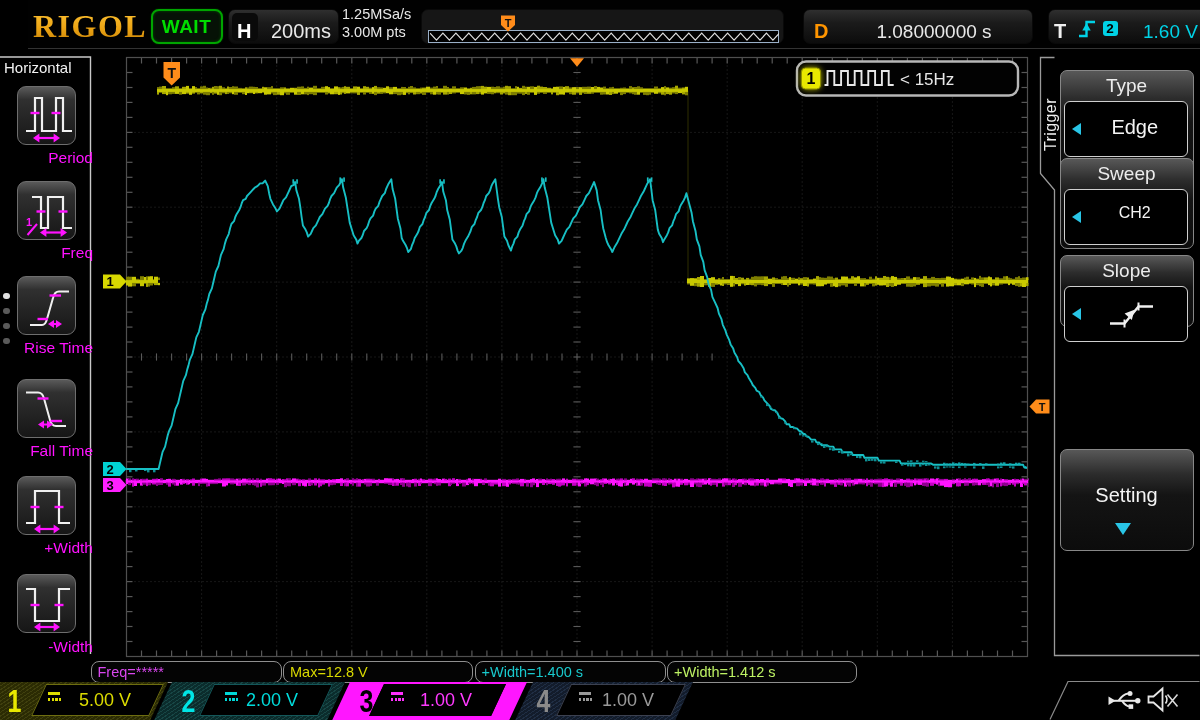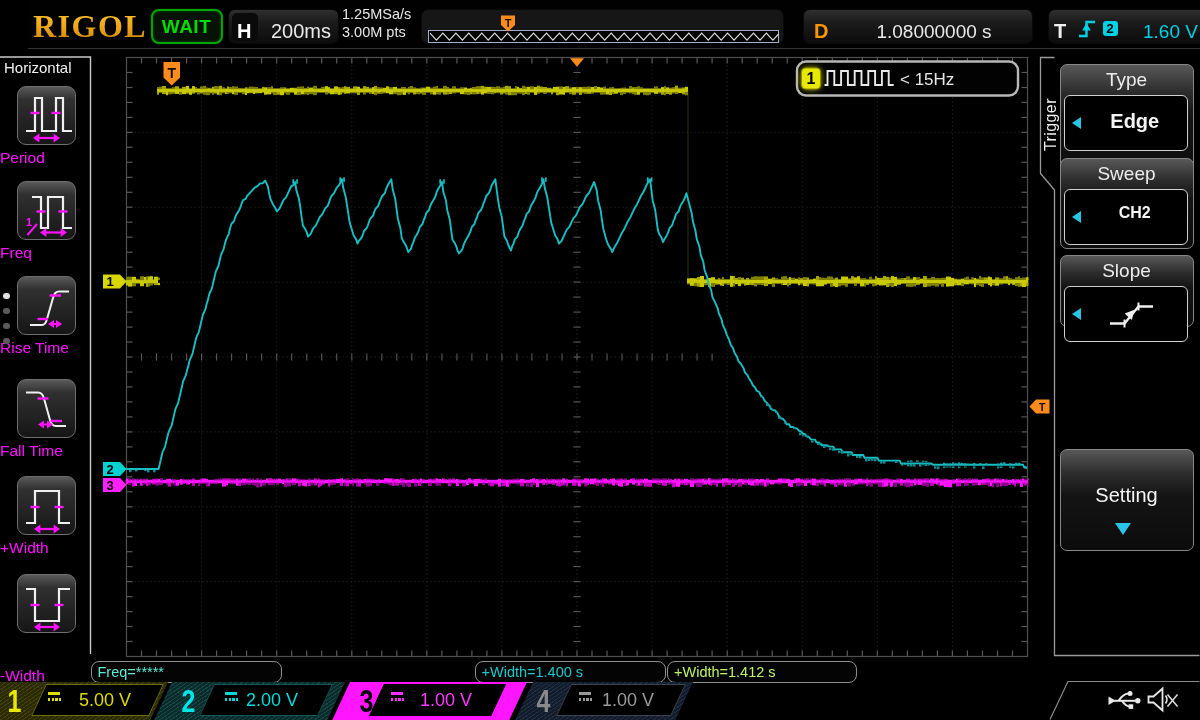--- a/index.html
+++ b/index.html
@@ -20,29 +20,29 @@
         letter-spacing:0.5px; }
 .tbox { position:absolute; top:8.5px; height:35px; border-radius:7px;
         background:linear-gradient(180deg,#2f2f2f 0,#1b1b1b 38%,#0c0c0c 100%);
         border:1px solid #090909; }
 
 
 .lbl-horiz { position:absolute; left:4px; top:59px; font-size:15px; color:#f2f2f2; }
 .mbtn { position:absolute; left:17px; width:59px; height:59px; border-radius:9px;
         background:linear-gradient(180deg,#5a5a5a 0,#303030 22%,#161616 100%);
         border:1.5px solid #6e6e6e; }
-.mlab { position:absolute; left:0; width:93px; text-align:left; font-size:15.5px; color:#ff12ff; }
+.mlab { position:absolute; left:0; width:93px; text-align:right; font-size:15.5px; color:#ff12ff; }
 
 
 .rgrp { position:absolute; left:1059.5px; width:134px; border-radius:7px;
         background:linear-gradient(180deg,#585858 0,#2c2c2c 24%,#141414 45%,#0c0c0c 100%);
         border:1.2px solid #878787; }
 .rhead { text-align:center; font-size:19px; color:#ececec; padding-top:3.5px; height:28px; }
 .rbtn { position:absolute; left:3px; top:29.5px; width:124.5px; height:56px; background:#000;
-        border:1.4px solid #cfcfcf; border-radius:6px;font-weight:bold; }
+        border:1.4px solid #cfcfcf; border-radius:6px; }
 .tri { position:absolute; left:7px; top:21px; width:0; height:0;
        border-top:6.5px solid transparent; border-bottom:6.5px solid transparent;
        border-right:9px solid #29c5e6; }
 .rtxt { position:absolute; left:18px; right:0; top:14px; text-align:center; color:#f4f4f4; }
 .trigtab { position:absolute; left:1040px; top:88px; width:17px; height:62px;
            color:#f0f0f0; font-size:16px; letter-spacing:0.4px;
            transform:rotate(-90deg); transform-origin:0 0;
            translate: 1.5px 63px;
            writing-mode:horizontal-tb; white-space:nowrap; }
 .setting { }
@@ -1658,27 +1658,27 @@
       </svg></div>
     <div class="mlab" style="top:538.5px">+Width</div>
     <div class="mbtn" style="top:574px"><svg width="59" height="59" viewBox="0 0 59 59">
         <path d="M8,14 H17 V46 H41 V14 H52" fill="none" stroke="#f0f0f0" stroke-width="2.2"></path>
         <line x1="12.5" y1="30" x2="21.5" y2="30" stroke="#ff12ff" stroke-width="2.4"></line>
         <line x1="36.5" y1="30" x2="45.5" y2="30" stroke="#ff12ff" stroke-width="2.4"></line>
         <line x1="18" y1="52" x2="40" y2="52" stroke="#ff12ff" stroke-width="2.2"></line>
         <path d="M16,52 l6.4,-4.4 v8.8 Z" fill="#ff12ff"></path>
         <path d="M42,52 l-6.4,-4.4 v8.8 Z" fill="#ff12ff"></path>
       </svg></div>
-    <div class="mlab" style="top:667px">-Width</div>
+    <div class="mlab" style="top:638px">-Width</div>
     <div style="position:absolute;left:3px;top:292.5px;width:6.5px;height:6.5px;border-radius:50%;background:#e0e0e0"></div>
     <div style="position:absolute;left:3px;top:307.5px;width:6.5px;height:6.5px;border-radius:50%;background:#5a5a5a"></div>
     <div style="position:absolute;left:3px;top:322.5px;width:6.5px;height:6.5px;border-radius:50%;background:#5a5a5a"></div>
     <div style="position:absolute;left:3px;top:337.5px;width:6.5px;height:6.5px;border-radius:50%;background:#5a5a5a"></div>
 <div class="trigtab">Trigger</div>
-    <div class="rgrp" style="top:64px;height:116px">
+    <div class="rgrp" style="top:70px;height:116px">
       <div class="rhead">Type</div>
       <div class="rbtn">
         <span class="tri"></span>
         <span class="rtxt" style="font-size:20px">Edge</span>
       </div>
     </div>
     <div class="rgrp" style="top:158px;height:91px">
       <div class="rhead">Sweep</div>
       <div class="rbtn">
         <span class="tri"></span>
@@ -1694,21 +1694,22 @@
           <path d="M69.5,22.8 L66.8,33.0 L59.6,26.4 Z" fill="#f0f0f0"></path>
           <line x1="59.5" y1="40.5" x2="59.5" y2="32.5" stroke="#f0f0f0" stroke-width="2"></line>
           <line x1="73.5" y1="23.5" x2="73.5" y2="15.5" stroke="#f0f0f0" stroke-width="2"></line>
         </svg>
       </div>
     </div>
     <div class="rgrp setting" style="top:449px;height:102px">
       <div class="settxt">Setting</div>
       <div class="downtri"></div>
     </div>
-<div class="meas" style="left:90.5px;width:191px;color:#5eead4">Freq=*****</div>
+<div class="meas" style="left:90.5px;width:191px;color:#d946ef">Freq=*****</div>
+    <div class="meas" style="left:283px;width:190px;color:#d8d800">Max=12.8 V</div>
     <div class="meas" style="left:474.5px;width:191px;color:#19c9cd">+Width=1.400 s</div>
     <div class="meas" style="left:667px;width:190px;color:#bef264">+Width=1.412 s</div>
 <div id="chbar">
       <div class="chblk" style="left:-26px;width:194px;background:repeating-linear-gradient(135deg,#2b2b03 0 2.7px,#40400e 2.7px 3.9px)"></div>
       <div class="chblk" style="left:172px;width:173px;background:repeating-linear-gradient(135deg,#0b2c2c 0 2.7px,#174645 2.7px 3.9px)"></div>
       <div class="chblk" style="left:350px;width:177px;background:#ff16ff"></div>
       <div class="chblk" style="left:533px;width:160px;background:repeating-linear-gradient(135deg,#131c2b 0 2.7px,#202e44 2.7px 3.9px)"></div>
       <div class="chbox" style="left:46px;width:118px;border:1.2px solid #6e6e10"></div>
       <div class="chbox" style="left:214px;width:118.5px;border:1.2px solid #14585a"></div>
       <div class="chbox" style="left:384px;width:122px;border:1.2px solid #000"></div>

